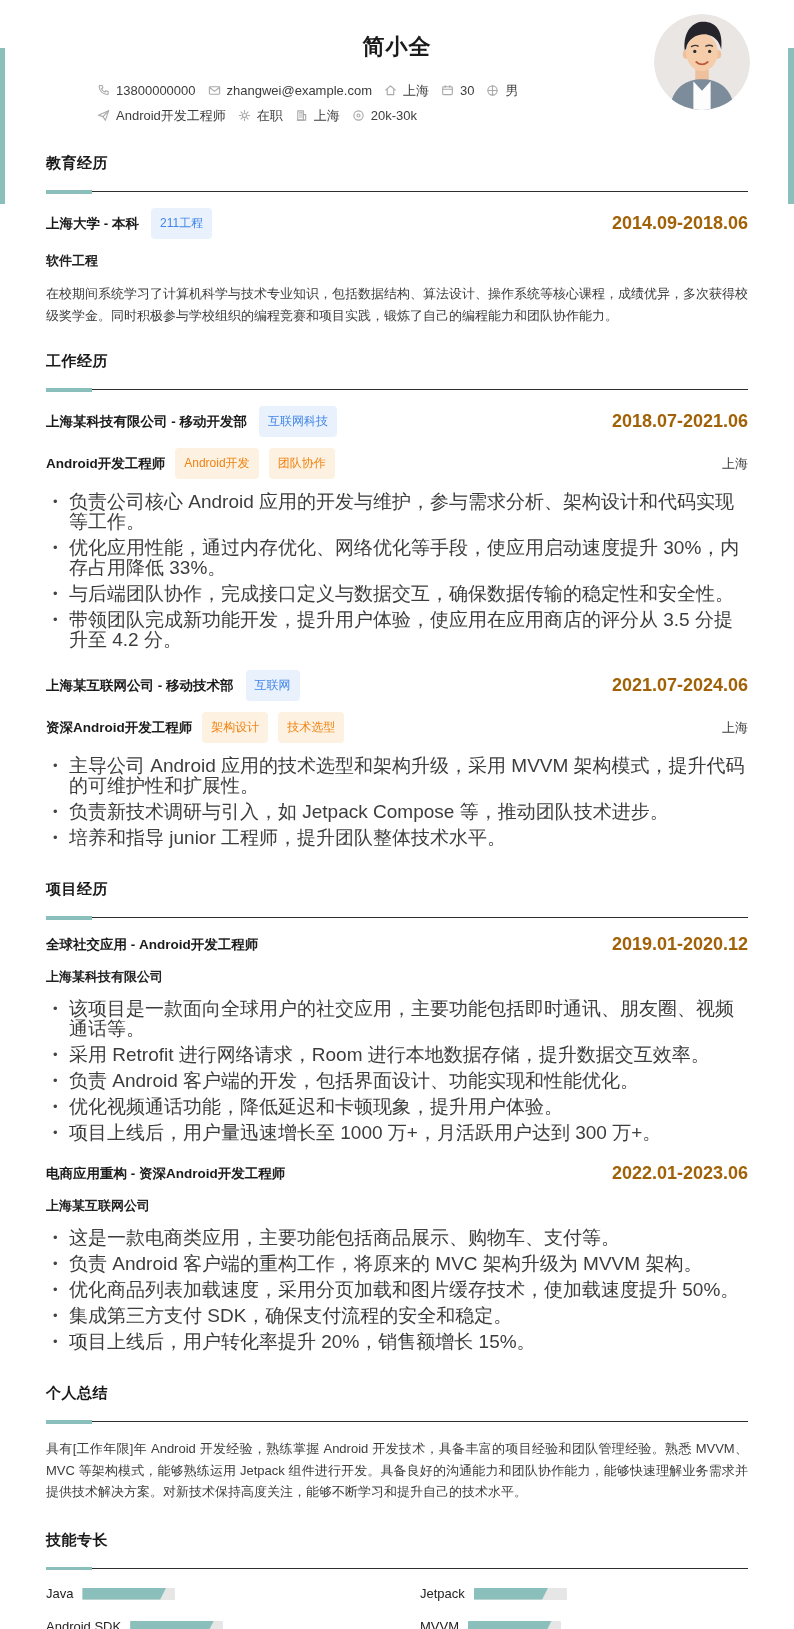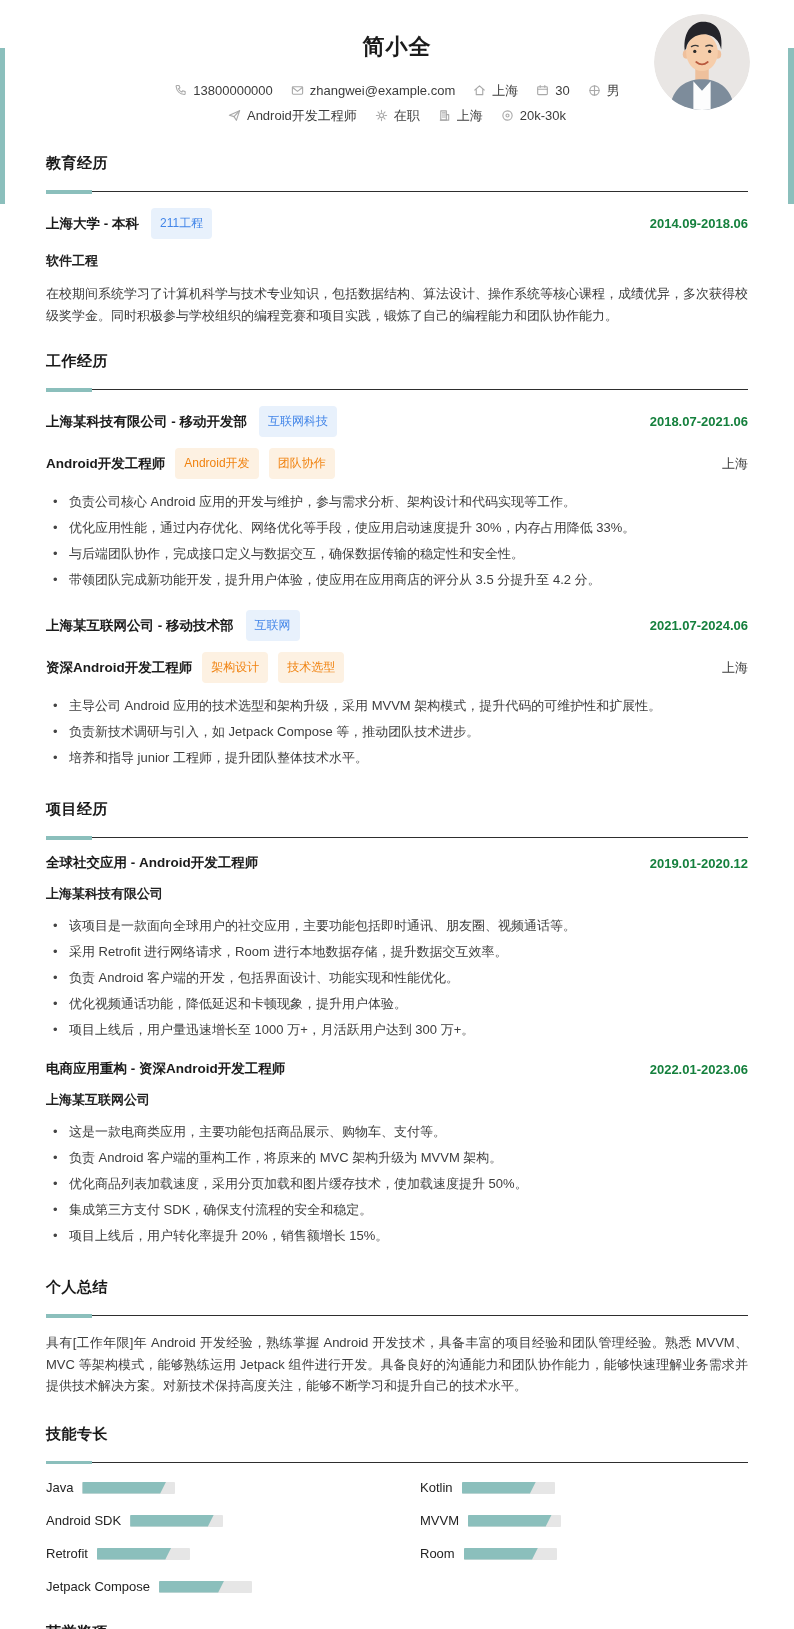--- a/index.html
+++ b/index.html
@@ -12,45 +12,45 @@
   .side-strip { position:absolute; top:48px; height:156px; background:#8bbfbc; }
   .side-strip.left  { left:0;  width:5px; }
   .side-strip.right { right:0; width:6px; }
 
   .page { padding:0 46px; }
 
   
   .header { position:relative; padding-top:32px; min-height:118px; }
   .header-main { width:600px; margin:0 auto; text-align:center; }
   .name { font-size:22px; font-weight:bold; color:#1b1b1b; letter-spacing:1px; margin-bottom:16px; }
-  .contact-row { display:flex; justify-content:center; align-items:center; gap:18px; height:25px; font-size:13px; color:#3c3c3c; white-space:nowrap; }
+  .contact-row { display:flex; align-items:center; gap:12px; height:25px; font-size:13px; color:#3c3c3c; white-space:nowrap; }
   .contact-item { display:inline-flex; align-items:center; gap:6px; }
   .cicon { width:13px; height:13px; flex:0 0 auto; stroke:#a9a9a9; fill:none; stroke-width:1.2; stroke-linecap:round; stroke-linejoin:round; }
   .avatar { position:absolute; top:14px; right:-2px; width:96px; height:96px; border-radius:50%; overflow:hidden; }
 
   
   .section { margin-top:26px; }
   .section-head { position:relative; border-bottom:1.5px solid #2e2e2e; padding-bottom:18px; }
   .section-head::after { content:""; position:absolute; left:0; bottom:-2.5px; width:46px; height:3.5px; background:#8bbfbc; }
   .section-title { font-size:15px; font-weight:bold; color:#191919; letter-spacing:0.5px; }
 
   .entry { margin-top:16px; }
   .entry-row { display:flex; align-items:center; justify-content:space-between;gap:28px; }
   .entry-left { display:flex; align-items:center; }
   .entry-title { font-size:13.5px; font-weight:bold; color:#1b1b1b; }
-  .entry-date { font-size:13px; font-weight:bold; color:#15803d; }
+  .entry-date { font-size:18px; font-weight:bold; color:#a16207; }
   .entry-sub { font-size:13px; font-weight:bold; color:#222; margin-top:13px; }
   .entry-loc { font-size:13px; color:#3b3b3b; }
   .badge { font-size:12px; padding:7px 9px; border-radius:4px; margin-left:12px; white-space:nowrap; }
   .badge.blue { color:#4285e8; background:#e8f1fc; }
   .badge.orange { color:#f0820f; background:#fdf1e2; margin-left:10px; }
   .para { font-size:13px; color:#3d3d3d; line-height:21.5px; margin-top:13px; text-align:justify; }
 
   ul.bullets { list-style:none; margin-top:13px; }
-  ul.bullets li { position:relative; padding-left:23px; font-size:13px; color:#3d3d3d; line-height:20px; margin-bottom:6px; }
+  ul.bullets li { position:relative; padding-left:23px; font-size:19px; color:#3d3d3d; line-height:20px; margin-bottom:6px; }
   ul.bullets li::before { content:"•"; position:absolute; left:7px; top:0; color:#444; font-size:13px; }
 
   
   .skills-grid { display:grid; grid-template-columns:1fr 1fr; column-gap:46px; margin-top:18px; }
   .skill-row { display:flex; align-items:center; height:14px; margin-bottom:19px; }
   .skill-name { font-size:13px; color:#232323; margin-right:9px; white-space:nowrap; }
   .skill-track { width:93px; height:12px; background:#e6e6e6; border-radius:1px; overflow:hidden; }
   .skill-fill { height:100%; background:#8bbfbc; clip-path:polygon(0 0, 100% 0, calc(100% - 6px) 100%, 0 100%); }
 
   
@@ -276,21 +276,21 @@
       <span class="section-title">技能专长</span>
     </div>
     <div class="skills-grid">
       <div class="skill-row">
         <span class="skill-name">Java</span>
         <span class="skill-track">
             <span class="skill-fill" style="width: 90%; display: block;"></span>
           </span>
       </div>
       <div class="skill-row">
-        <span class="skill-name">Kotlin</span>
+        <span class="skill-name">Jetpack</span>
         <span class="skill-track">
             <span class="skill-fill" style="width: 80%; display: block;"></span>
           </span>
       </div>
       <div class="skill-row">
         <span class="skill-name">Android SDK</span>
         <span class="skill-track">
             <span class="skill-fill" style="width: 90%; display: block;"></span>
           </span>
       </div>

